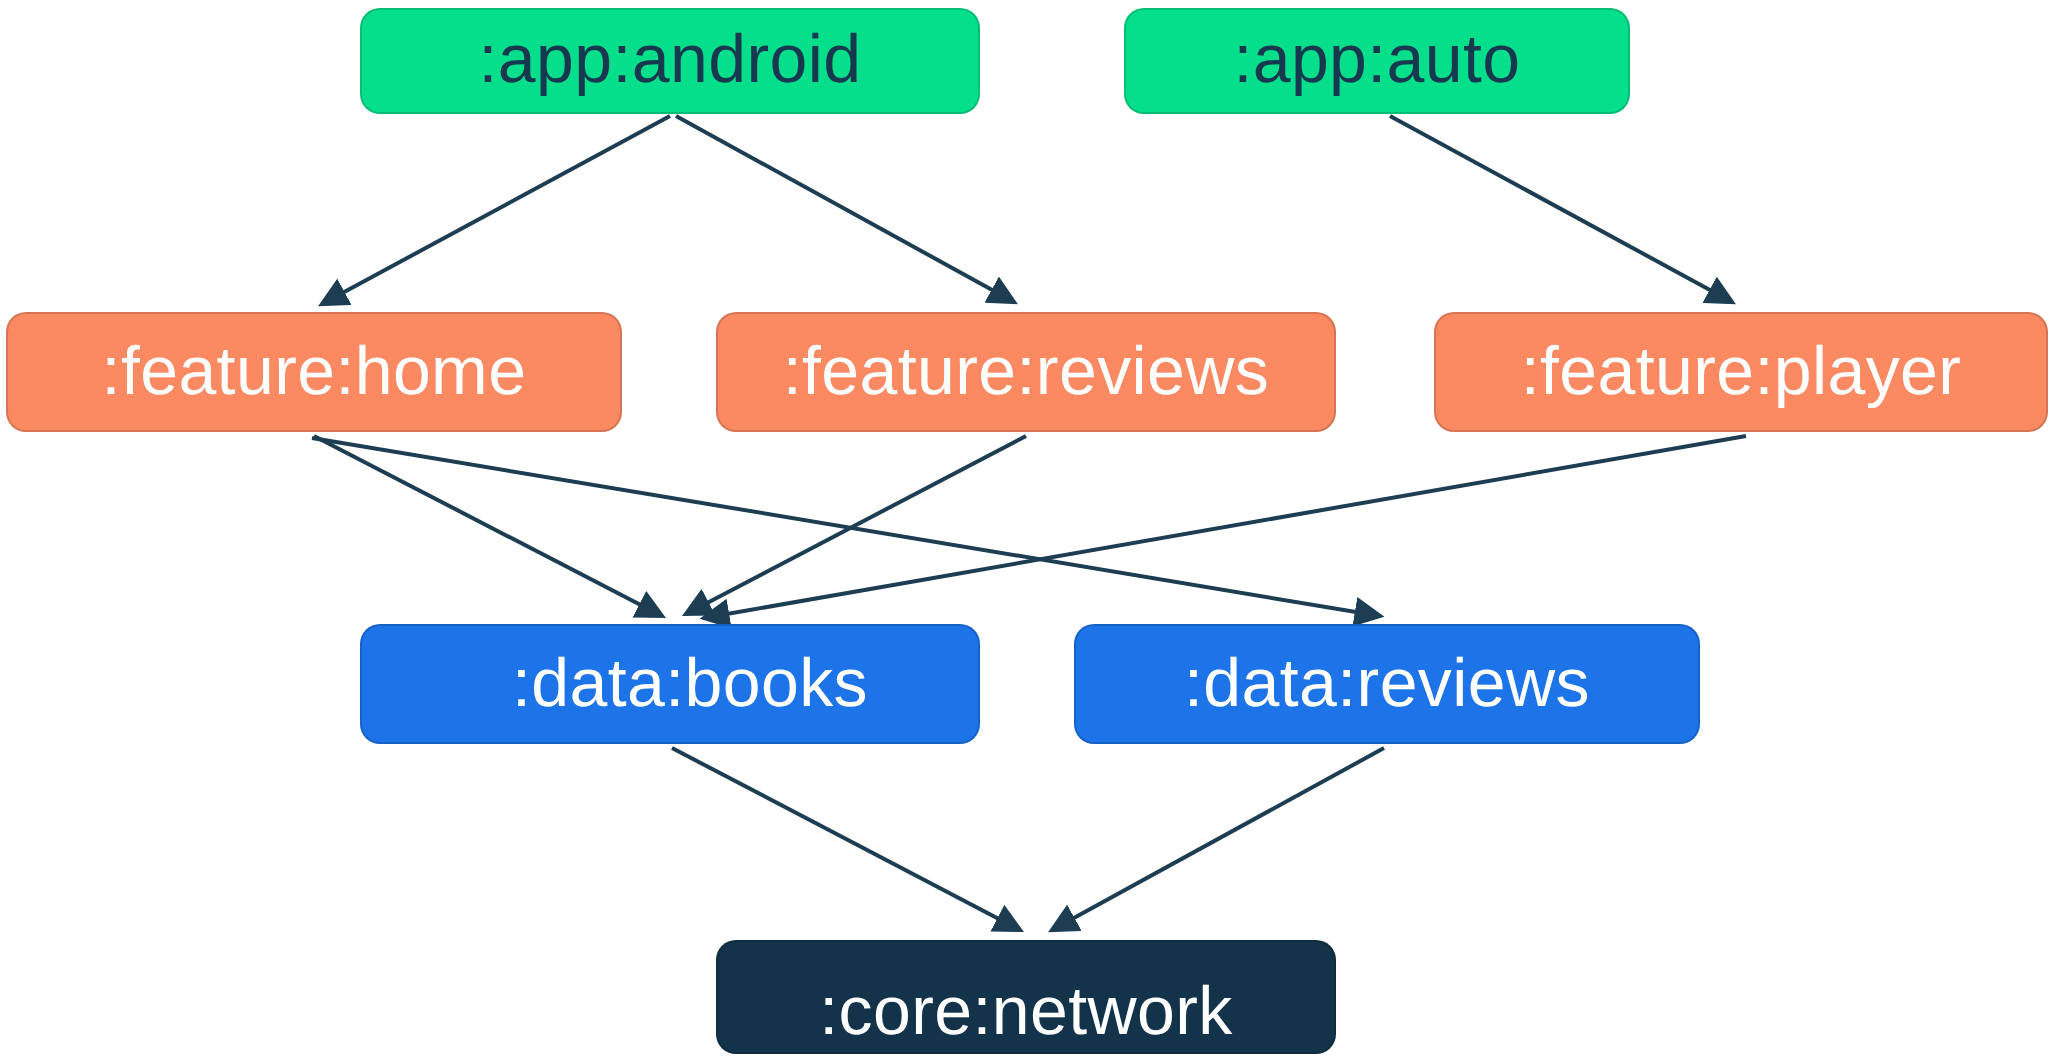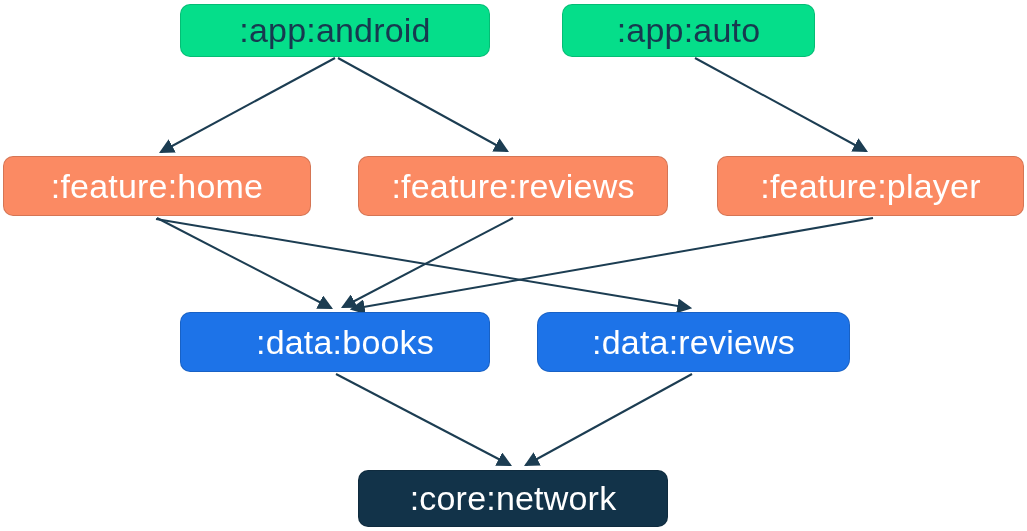--- a/index.html
+++ b/index.html
@@ -21,22 +21,22 @@
     letter-spacing:0.2px;
   }
   .node-label{white-space:nowrap;}
   
   .n-0{left:180px;top:4px;width:310px;height:53px;}
   .n-1{left:538px;top:4px;width:253px;height:53px;margin-left:24px;}
   .n-2{left:3px;top:156px;width:308px;height:60px;}
   .n-3{left:358px;top:156px;width:310px;height:60px;}
   .n-4{left:717px;top:156px;width:307px;height:60px;}
   .n-5{left:180px;top:312px;width:310px;height:60px;padding-left:20px;}
-  .n-6{left:537px;top:312px;width:313px;height:60px;border-radius:13px;}
-  .n-7{left:358px;top:470px;width:310px;height:57px;}
+  .n-6{left:537px;top:312px;width:313px;height:60px;}
+  .n-7{left:358px;top:470px;width:310px;height:57px;align-items:flex-end;}
 </style>
 </head>
 <body>
 
 <div class="canvas">
 
   <svg class="edges" width="1027" height="531" viewBox="0 0 1027 531" xmlns="http://www.w3.org/2000/svg">
     <defs>
       <marker id="arrowhead" viewBox="0 0 10 10" refX="8.5" refY="5" markerWidth="7.5" markerHeight="7.5" orient="auto-start-reverse">
         <path id="arrowhead-path" d="M0,0 L10,5 L0,10 z" fill="#1C3D52"></path>

